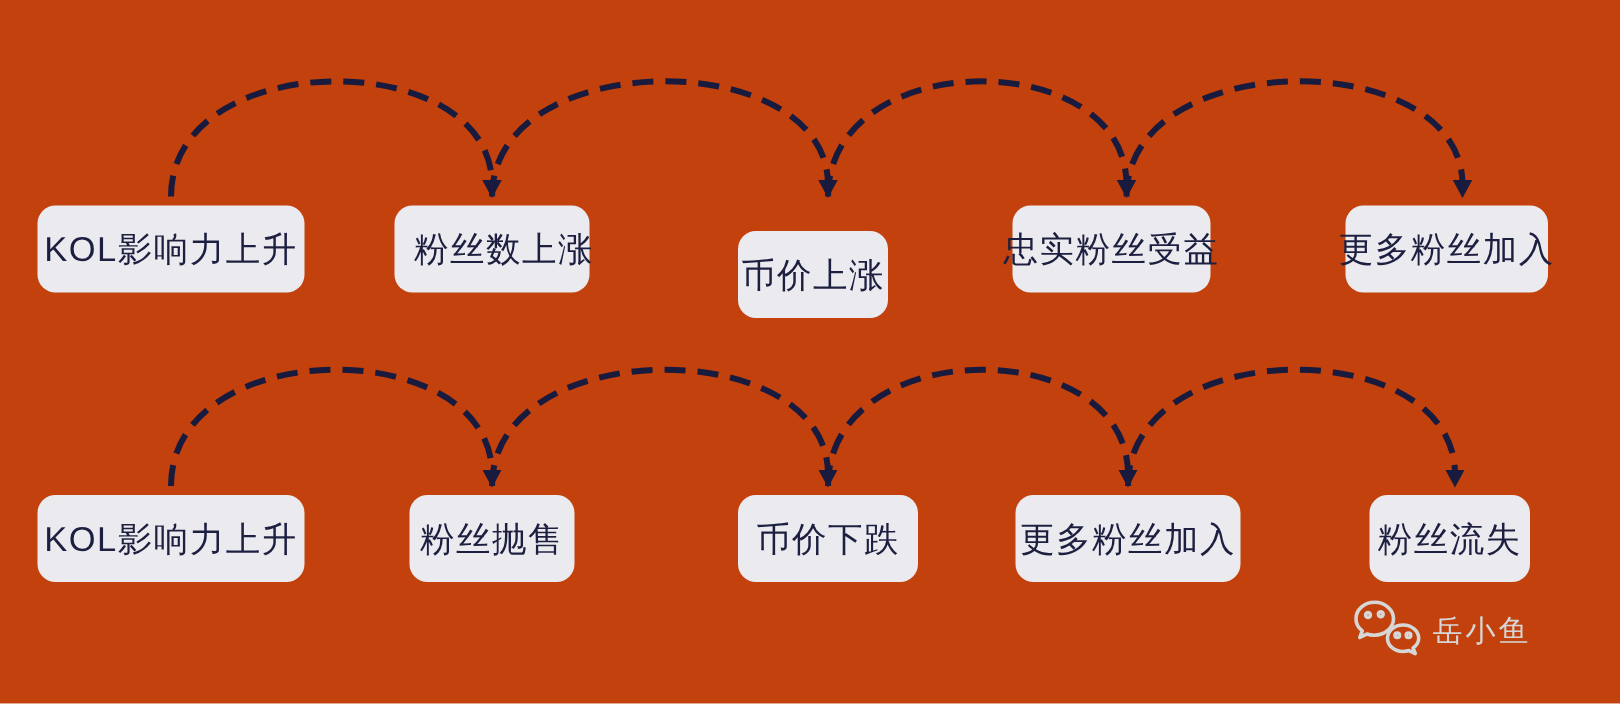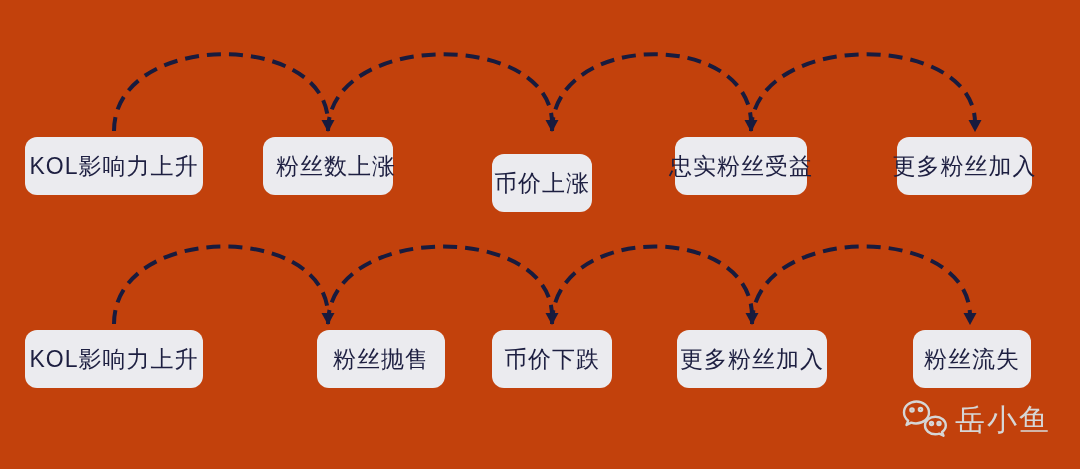--- a/index.html
+++ b/index.html
@@ -46,21 +46,21 @@
   .watermark {
     position: absolute;
     left: 901px;
     top: 399px;
     display: flex;
     align-items: center;
     gap: 6px;
     color: #d6d6d6;
   }
   .watermark .wm-text {
-    font-size: 30px;
+    font-size: 20px;
     font-weight: 400;
     letter-spacing: 2px;
   }
 </style>
 </head>
 <body>
 
 <div class="canvas">
 
   <svg class="arrow-layer" viewBox="0 0 1080 469" xmlns="http://www.w3.org/2000/svg">
@@ -84,24 +84,24 @@
   <div>
     <div class="node" style="left:25px;  top:137px; width:178px;">KOL影响力上升</div>
     <div class="node" style="left:263px; top:137px; width:130px;padding-left:16px;">粉丝数上涨</div>
     <div class="node" style="left:492px; top:154px; width:100px;">币价上涨</div>
     <div class="node" style="left:675px; top:137px; width:132px;">忠实粉丝受益</div>
     <div class="node" style="left:897px; top:137px; width:135px;">更多粉丝加入</div>
   </div>
 
   <div>
     <div class="node" style="left:25px;  top:330px; width:178px;">KOL影响力上升</div>
-    <div class="node" style="left:273px; top:330px; width:128px;margin-left:44px;">粉丝抛售</div>
+    <div class="node" style="left:273px; top:330px; width:110px;">粉丝抛售</div>
     <div class="node" style="left:492px; top:330px; width:120px;">币价下跌</div>
     <div class="node" style="left:677px; top:330px; width:150px;">更多粉丝加入</div>
-    <div class="node" style="left:913px; top:330px; width:118px;">粉丝流失</div>
+    <div class="node" style="left:913px; top:330px; width:107px;">粉丝流失</div>
   </div>
 
   <div class="watermark">
     <span style="display:inline-flex;">
       <svg width="48" height="42" viewBox="0 0 48 42" xmlns="http://www.w3.org/2000/svg" fill="none" stroke="#d6d6d6" stroke-width="2.4" stroke-linecap="round" stroke-linejoin="round">
 
         <path d="M28 13.5 C28 19.6 22.2 24.5 15 24.5 C13.3 24.5 11.7 24.2 10.2 23.7 L5.5 26 L7.2 21.6 C4.6 19.6 3 16.7 3 13.5 C3 7.4 8.4 2.5 15.5 2.5 C22.2 2.5 28 7.4 28 13.5 Z"></path>
         <circle cx="11" cy="11" r="1.6"></circle>
         <circle cx="19.5" cy="10.5" r="1.6"></circle>
 

